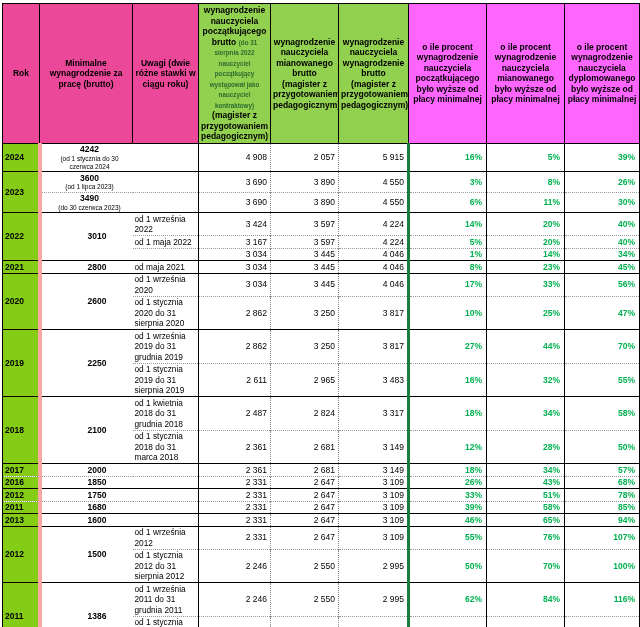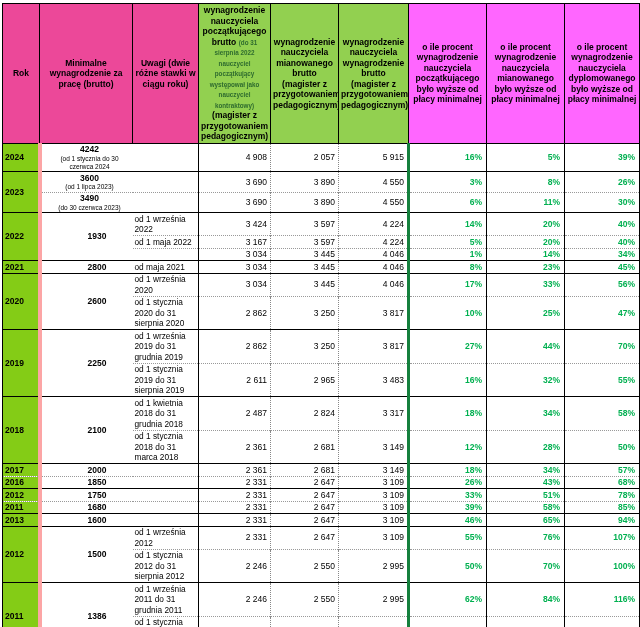--- a/index.html
+++ b/index.html
@@ -116,21 +116,21 @@
           <td class="cu"></td>
           <td class="cs dv">3 690</td>
           <td class="cs dv">3 890</td>
           <td class="cs sv">4 550</td>
           <td class="cp">6%</td>
           <td class="cp">11%</td>
           <td class="cp">30%</td>
         </tr>
         <tr class="ts">
           <td class="cy" rowspan="3">2022</td>
-          <td class="cm" rowspan="3"><span>1930</span></td>
+          <td class="cm" rowspan="3"><span>3010</span></td>
           <td class="cu">od 1 września 2022</td>
           <td class="cs dv">3 424</td>
           <td class="cs dv">3 597</td>
           <td class="cs sv">4 224</td>
           <td class="cp">14%</td>
           <td class="cp">20%</td>
           <td class="cp">40%</td>
         </tr>
         <tr class="td8">
           <td class="cu">od 1 maja 2022</td>

